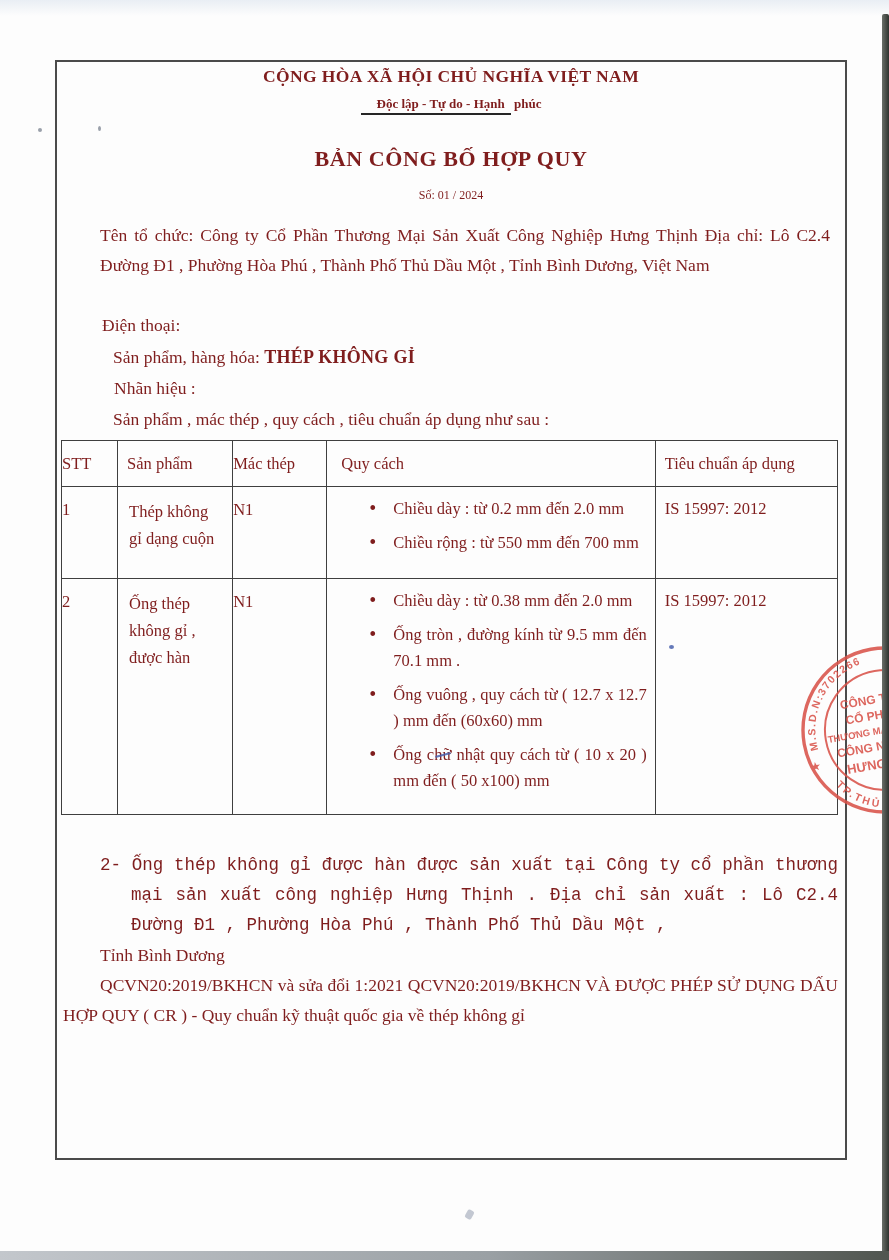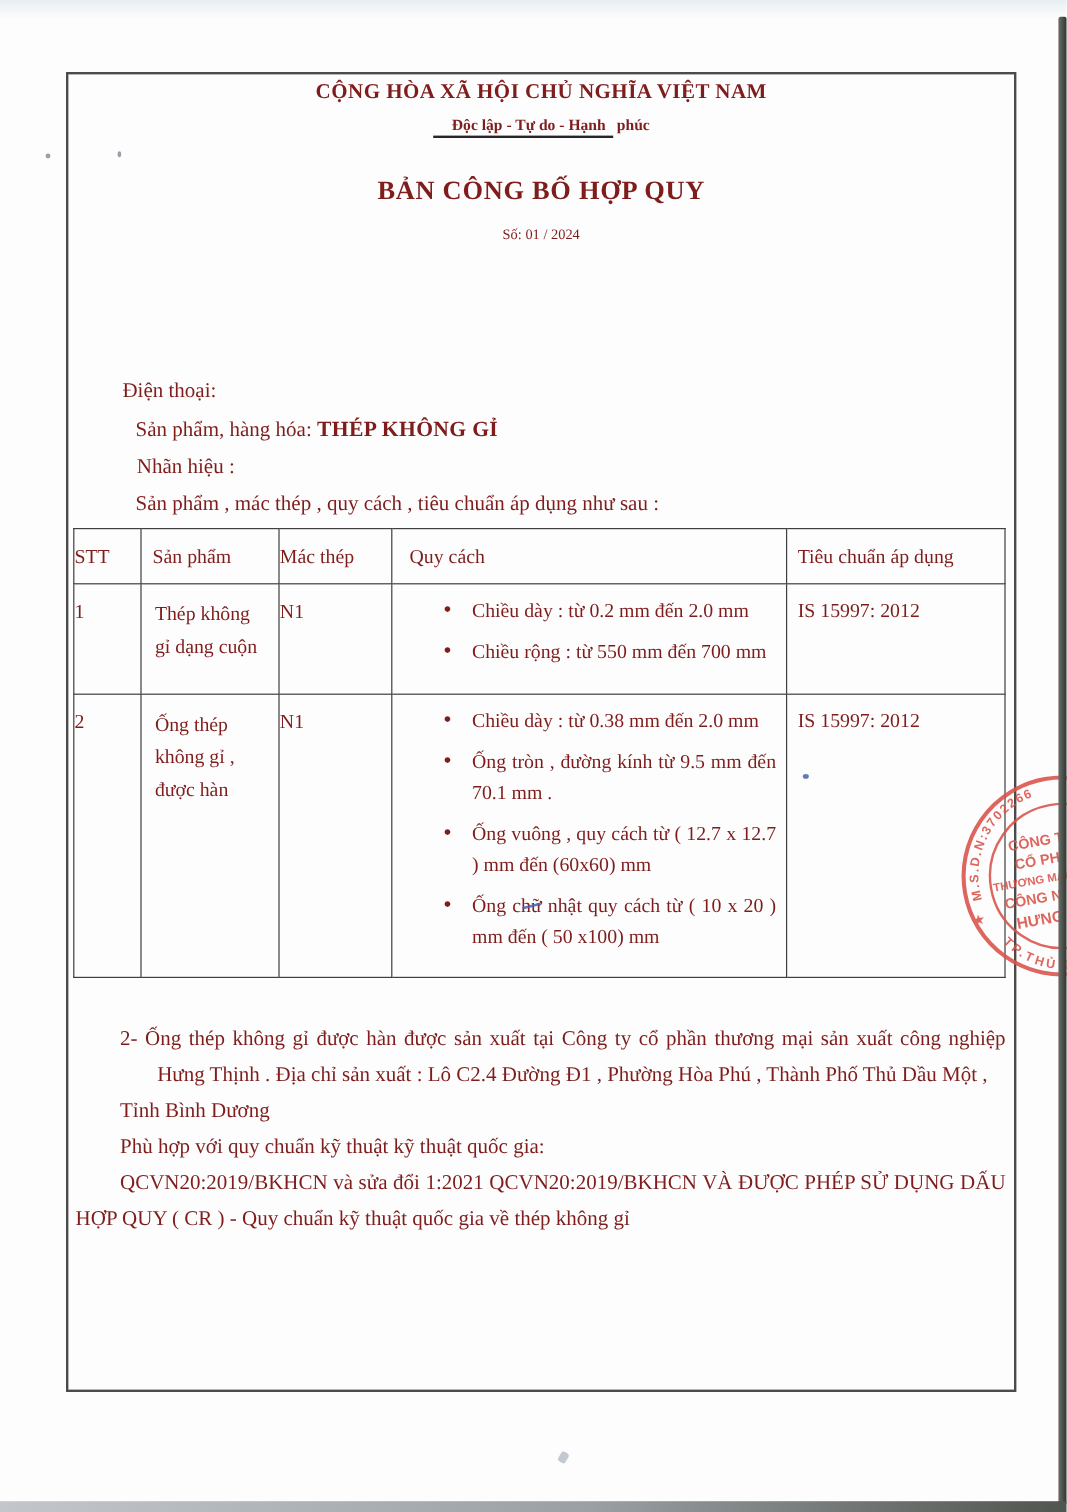--- a/index.html
+++ b/index.html
@@ -47,21 +47,21 @@
   td.c-qc li + li { margin-top:8px; }
   td.c-qc li::before { content:"\2022"; position:absolute; left:2px; top:-1px;
     font-size:20px; }
   tr.r1 { height:92px; }
   tr.r2 { height:236px; }
 
   .notes { position:absolute; left:63px; top:850px; width:775px;
     font-size:17.5px; line-height:30px; }
   .note-plain { margin-left:37px; text-align:justify; }
   .note-hang { margin-left:37px; padding-left:31px; text-indent:-31px;
-    text-align:justify; }
+    text-align:justify;font-family:Liberation Mono, monospace; }
   .note-final { margin-top:0; text-align:justify; text-indent:37px; }
 
   .stamp-svg { position:absolute; left:785px; top:630px; width:200px; height:200px;
     pointer-events:none; }
   .strip-right { position:absolute; left:882px; top:14px; width:7px; height:1240px;
     background:linear-gradient(to right,#6a6f69,#2e332e); border-radius:2px; }
   .strip-bottom { position:absolute; left:0; top:1251px; width:889px; height:9px;
     background:linear-gradient(to right,#c3c7cc 0%,#9aa0a4 55%,#50554f 100%); }
   .speck { position:absolute; background:#9aa0aa; border-radius:50%; }
   .pen-dash { position:absolute; left:435px; top:754px; width:16px; height:2px;
@@ -79,20 +79,21 @@
   <div class="frame"></div>
 
   <div class="centerline national-title">CỘNG HÒA XÃ HỘI CHỦ NGHĨA VIỆT NAM</div>
 
   <div class="centerline motto"><span class="u">Độc lập - Tự do - Hạnh</span><span> phúc</span></div>
 
   <div class="centerline doc-title">BẢN CÔNG BỐ HỢP QUY</div>
 
   <div class="centerline doc-number">Số: 01 / 2024</div>
 
+  <div class="bodyline info">Tên tổ chức: Công ty Cổ Phần Thương Mại Sản Xuất Công Nghiệp Hưng Thịnh Địa chỉ: Lô C2.4 Đường Đ1 , Phường Hòa Phú , Thành Phố Thủ Dầu Một , Tỉnh Bình Dương, Việt Nam</div>
 
   <div class="bodyline phone">Điện thoại:</div>
 
   <div class="bodyline product"><span>Sản phẩm, hàng hóa: </span><b>THÉP KHÔNG GỈ</b></div>
 
   <div class="bodyline brand">Nhãn hiệu :</div>
 
   <div class="bodyline intro">Sản phẩm , mác thép , quy cách , tiêu chuẩn áp dụng như sau :</div>
 
   <table class="spec">
@@ -131,21 +132,20 @@
           </ul>
         </td>
         <td class="c-tc">IS 15997: 2012</td>
       </tr>
     </tbody>
   </table>
 
   <div class="notes">
     <div class="note-hang">2- Ống thép không gỉ được hàn được sản xuất tại Công ty cổ phần thương mại sản xuất công nghiệp Hưng Thịnh . Địa chỉ sản xuất : Lô C2.4 Đường Đ1 , Phường Hòa Phú , Thành Phố Thủ Dầu Một ,</div>
     <div class="note-plain">Tỉnh Bình Dương</div>
-    <div class="note-plain">Phù hợp với quy chuẩn kỹ thuật kỹ thuật quốc gia:</div>
     <div class="note-final">QCVN20:2019/BKHCN và sửa đổi 1:2021 QCVN20:2019/BKHCN VÀ ĐƯỢC PHÉP SỬ DỤNG DẤU HỢP QUY ( CR ) -  Quy chuẩn kỹ thuật quốc gia về thép không gỉ</div>
   </div>
 
   <svg class="stamp-svg" viewBox="0 0 200 200">
     <g transform="rotate(-10 100 100)" fill="none" stroke="#d9534a" opacity="0.88">
       <circle cx="100" cy="100" r="82" stroke-width="3.4"></circle>
       <circle cx="100" cy="100" r="60" stroke-width="2"></circle>
       <path id="arcTop" d="M 31,108 A 70,70 0 0 1 162,66" stroke="none"></path>
       <path id="arcBot" d="M 42,146 A 69,69 0 0 0 158,146" stroke="none"></path>
       <g fill="#d9534a" stroke="none" font-family="Liberation Sans, DejaVu Sans, sans-serif" font-weight="bold">

